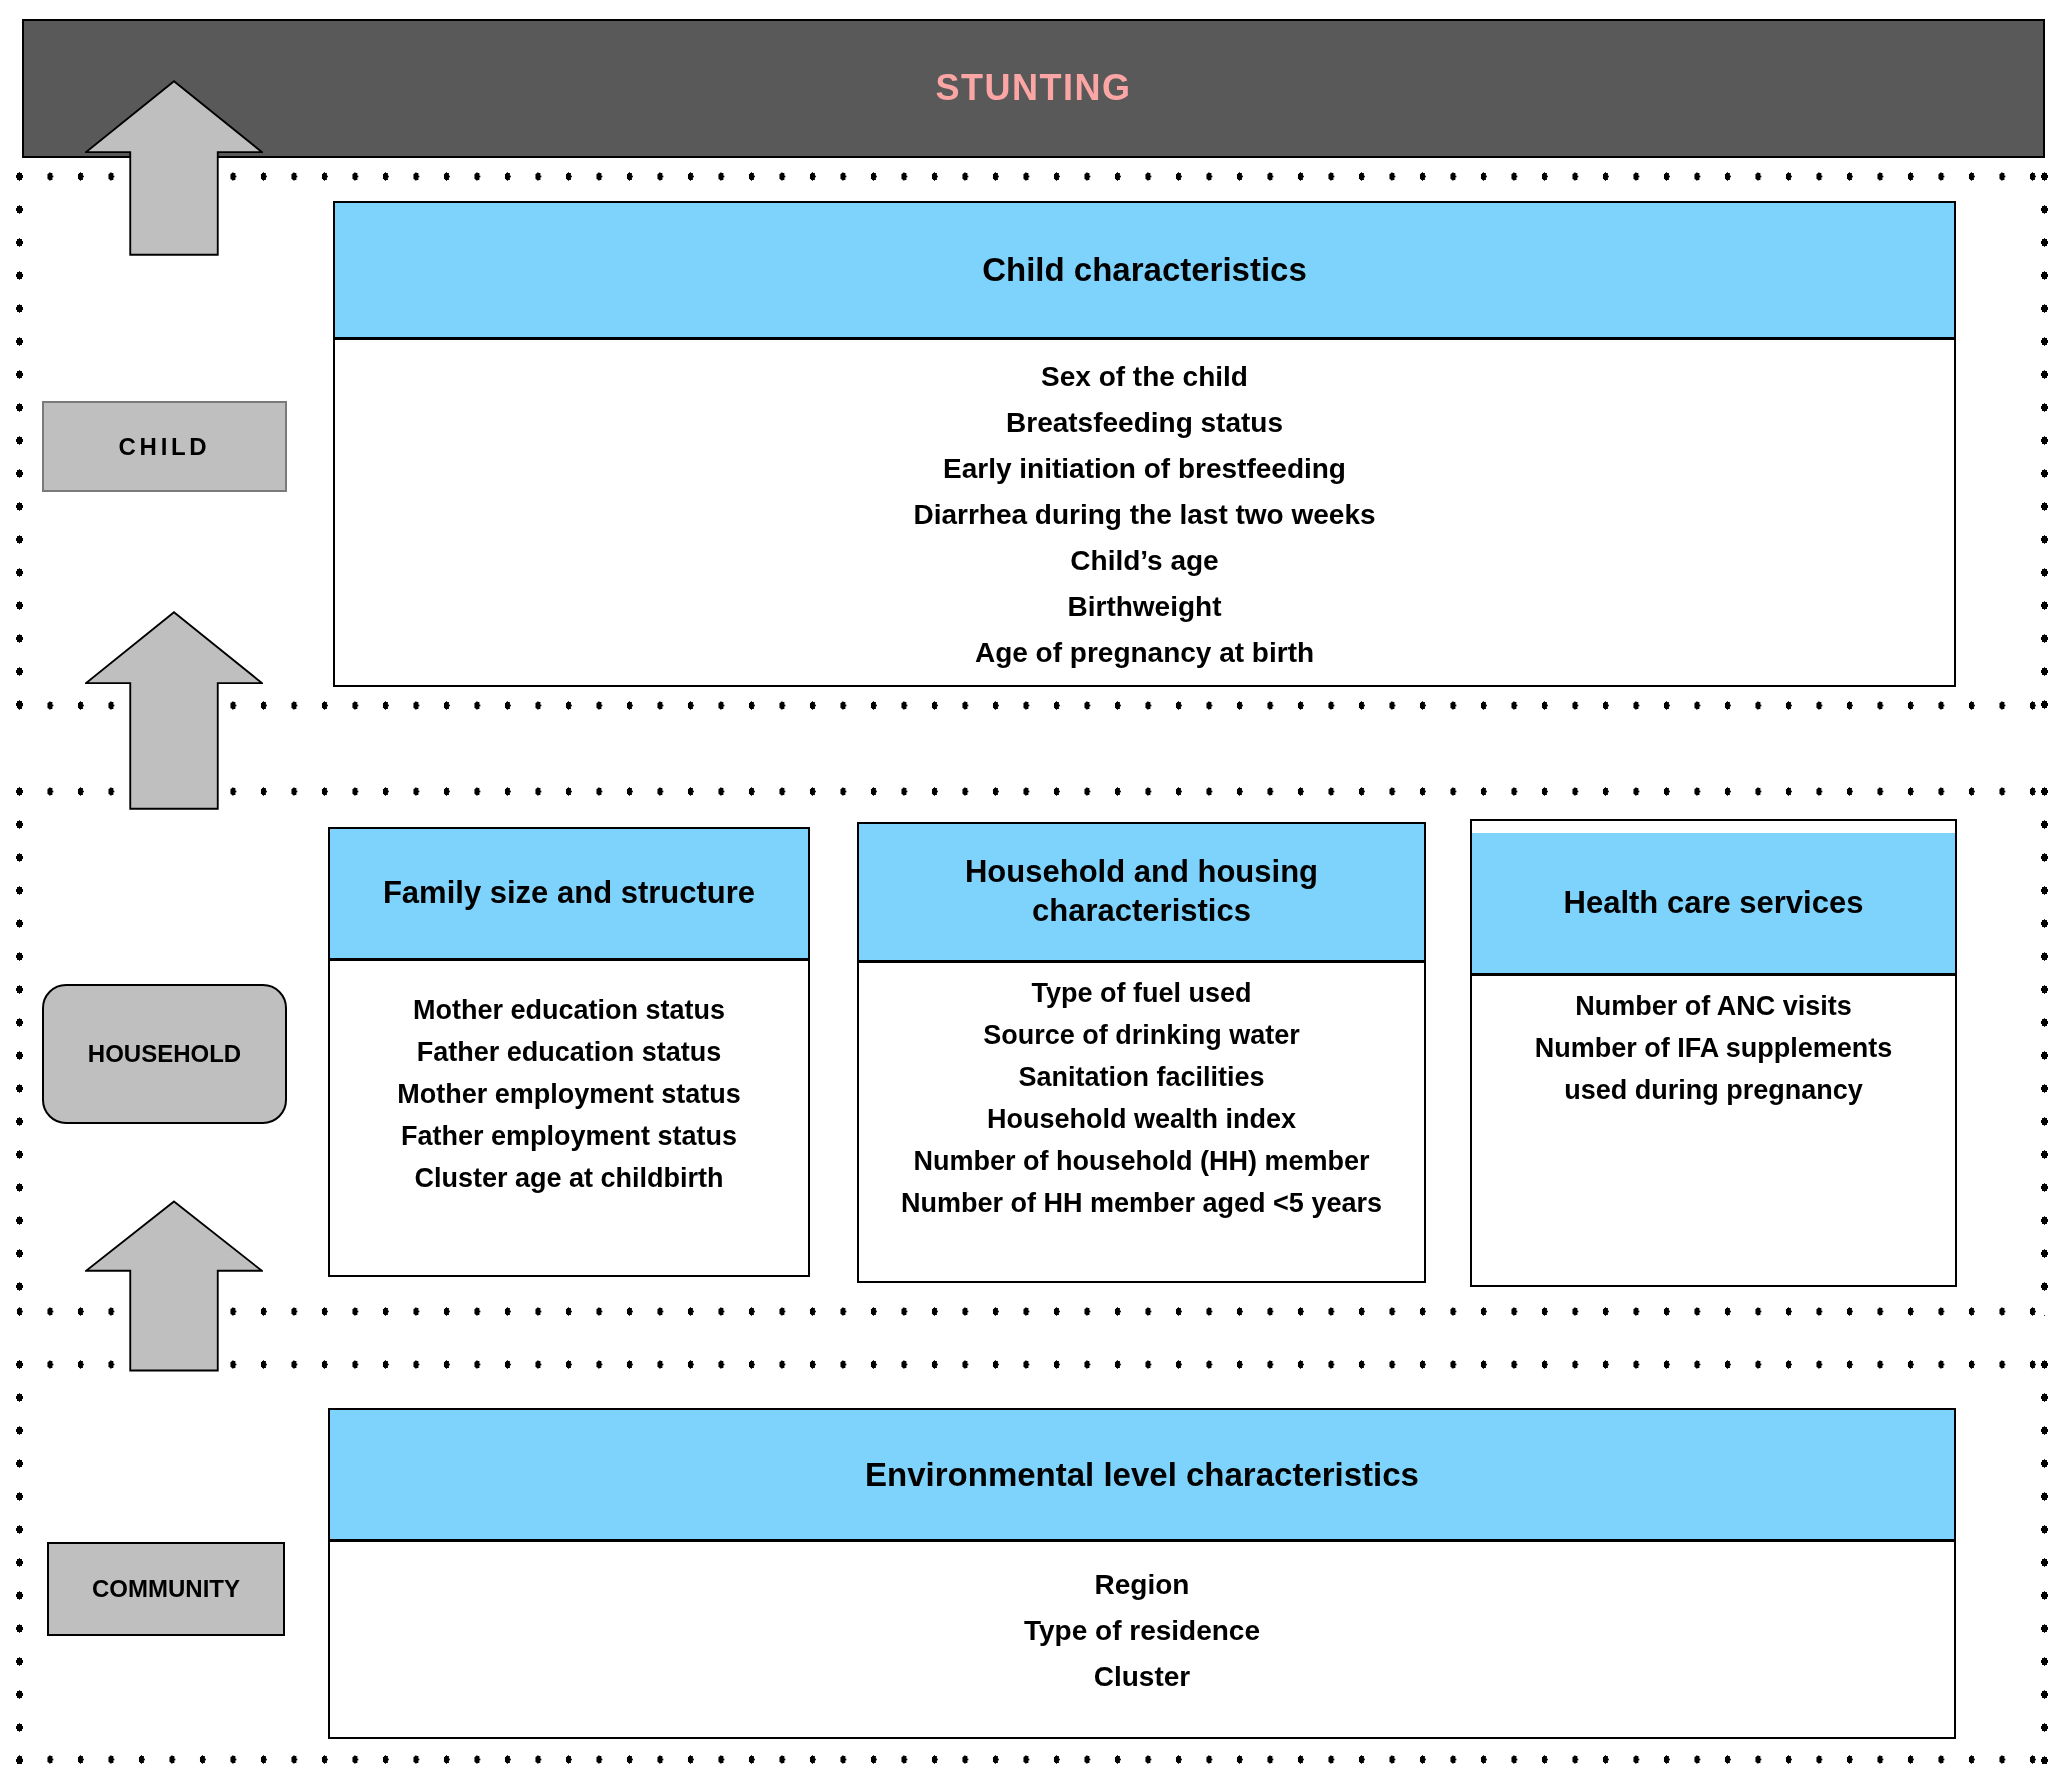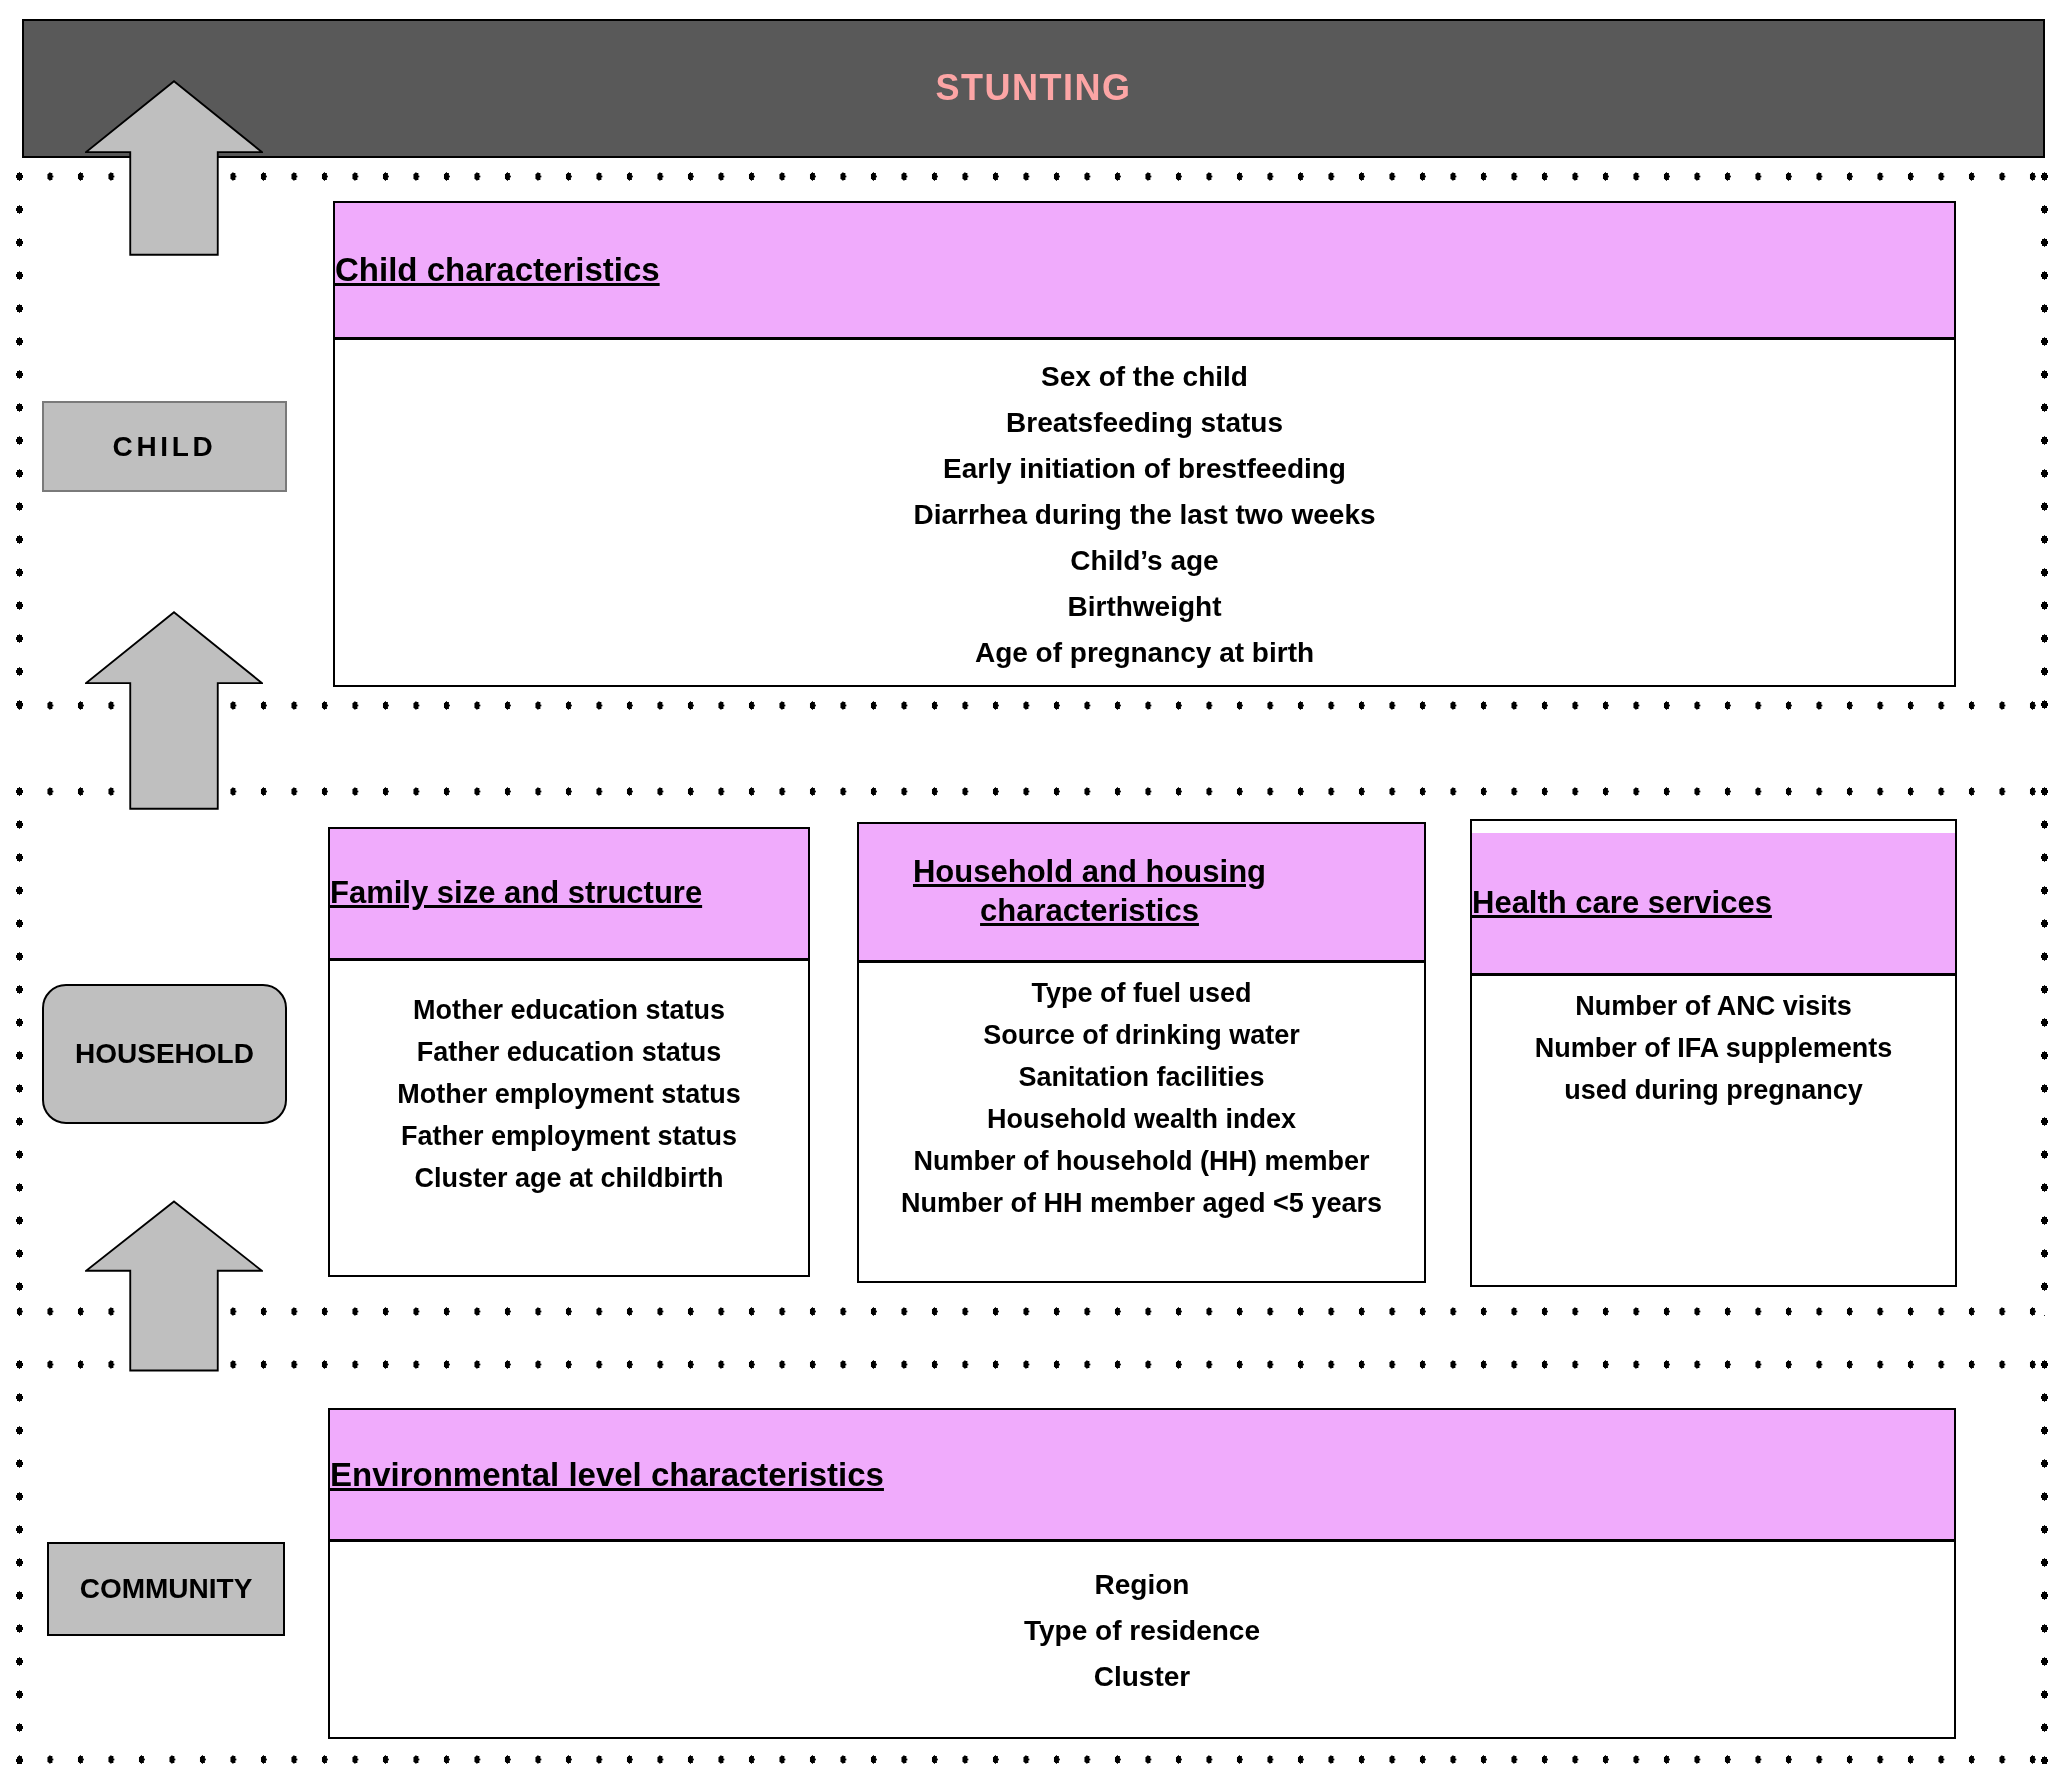--- a/index.html
+++ b/index.html
@@ -26,28 +26,28 @@
     background-image:radial-gradient(ellipse 3.3px 4.1px at 4.5px 4.5px,#000 97%,transparent 100%);
     background-size:9px 33px;background-repeat:repeat-y;
   }
   .v-dots.right{left:2040px;}
   
   .arrow{position:absolute;left:85px;width:178px;z-index:5;}
   
   .side-label{
     position:absolute;background:#bfbfbf;border:2.2px solid #000;z-index:6;
     display:flex;align-items:center;justify-content:center;
-    font-weight:bold;font-size:28px;
+    font-weight:bold;font-size:24px;
   }
   .side-label.child{border-color:#7a7a7a;letter-spacing:3.7px;}
   
   .cbox{position:absolute;border:2.2px solid #000;background:#ffffff;z-index:4;}
   .cbox .hd{
-    width:100%;background:#f0abfc;border-bottom:3px solid #000;
-    display:flex;align-items:center;text-align:center;text-decoration:underline;
+    width:100%;background:#7dd3fc;border-bottom:3px solid #000;
+    display:flex;align-items:center;justify-content:center;text-align:center;
   }
   .cbox .hd .ttl{font-weight:bold;line-height:1.25;}
   .big-title{font-size:33px;}
   .mid-title{font-size:31px;}
   .items{width:100%;text-align:center;font-weight:bold;}
   .items div{white-space:nowrap;}
   .lh62{line-height:46px;font-size:28px;}
   .lh57{line-height:42px;font-size:27px;}
 </style>
 </head>

